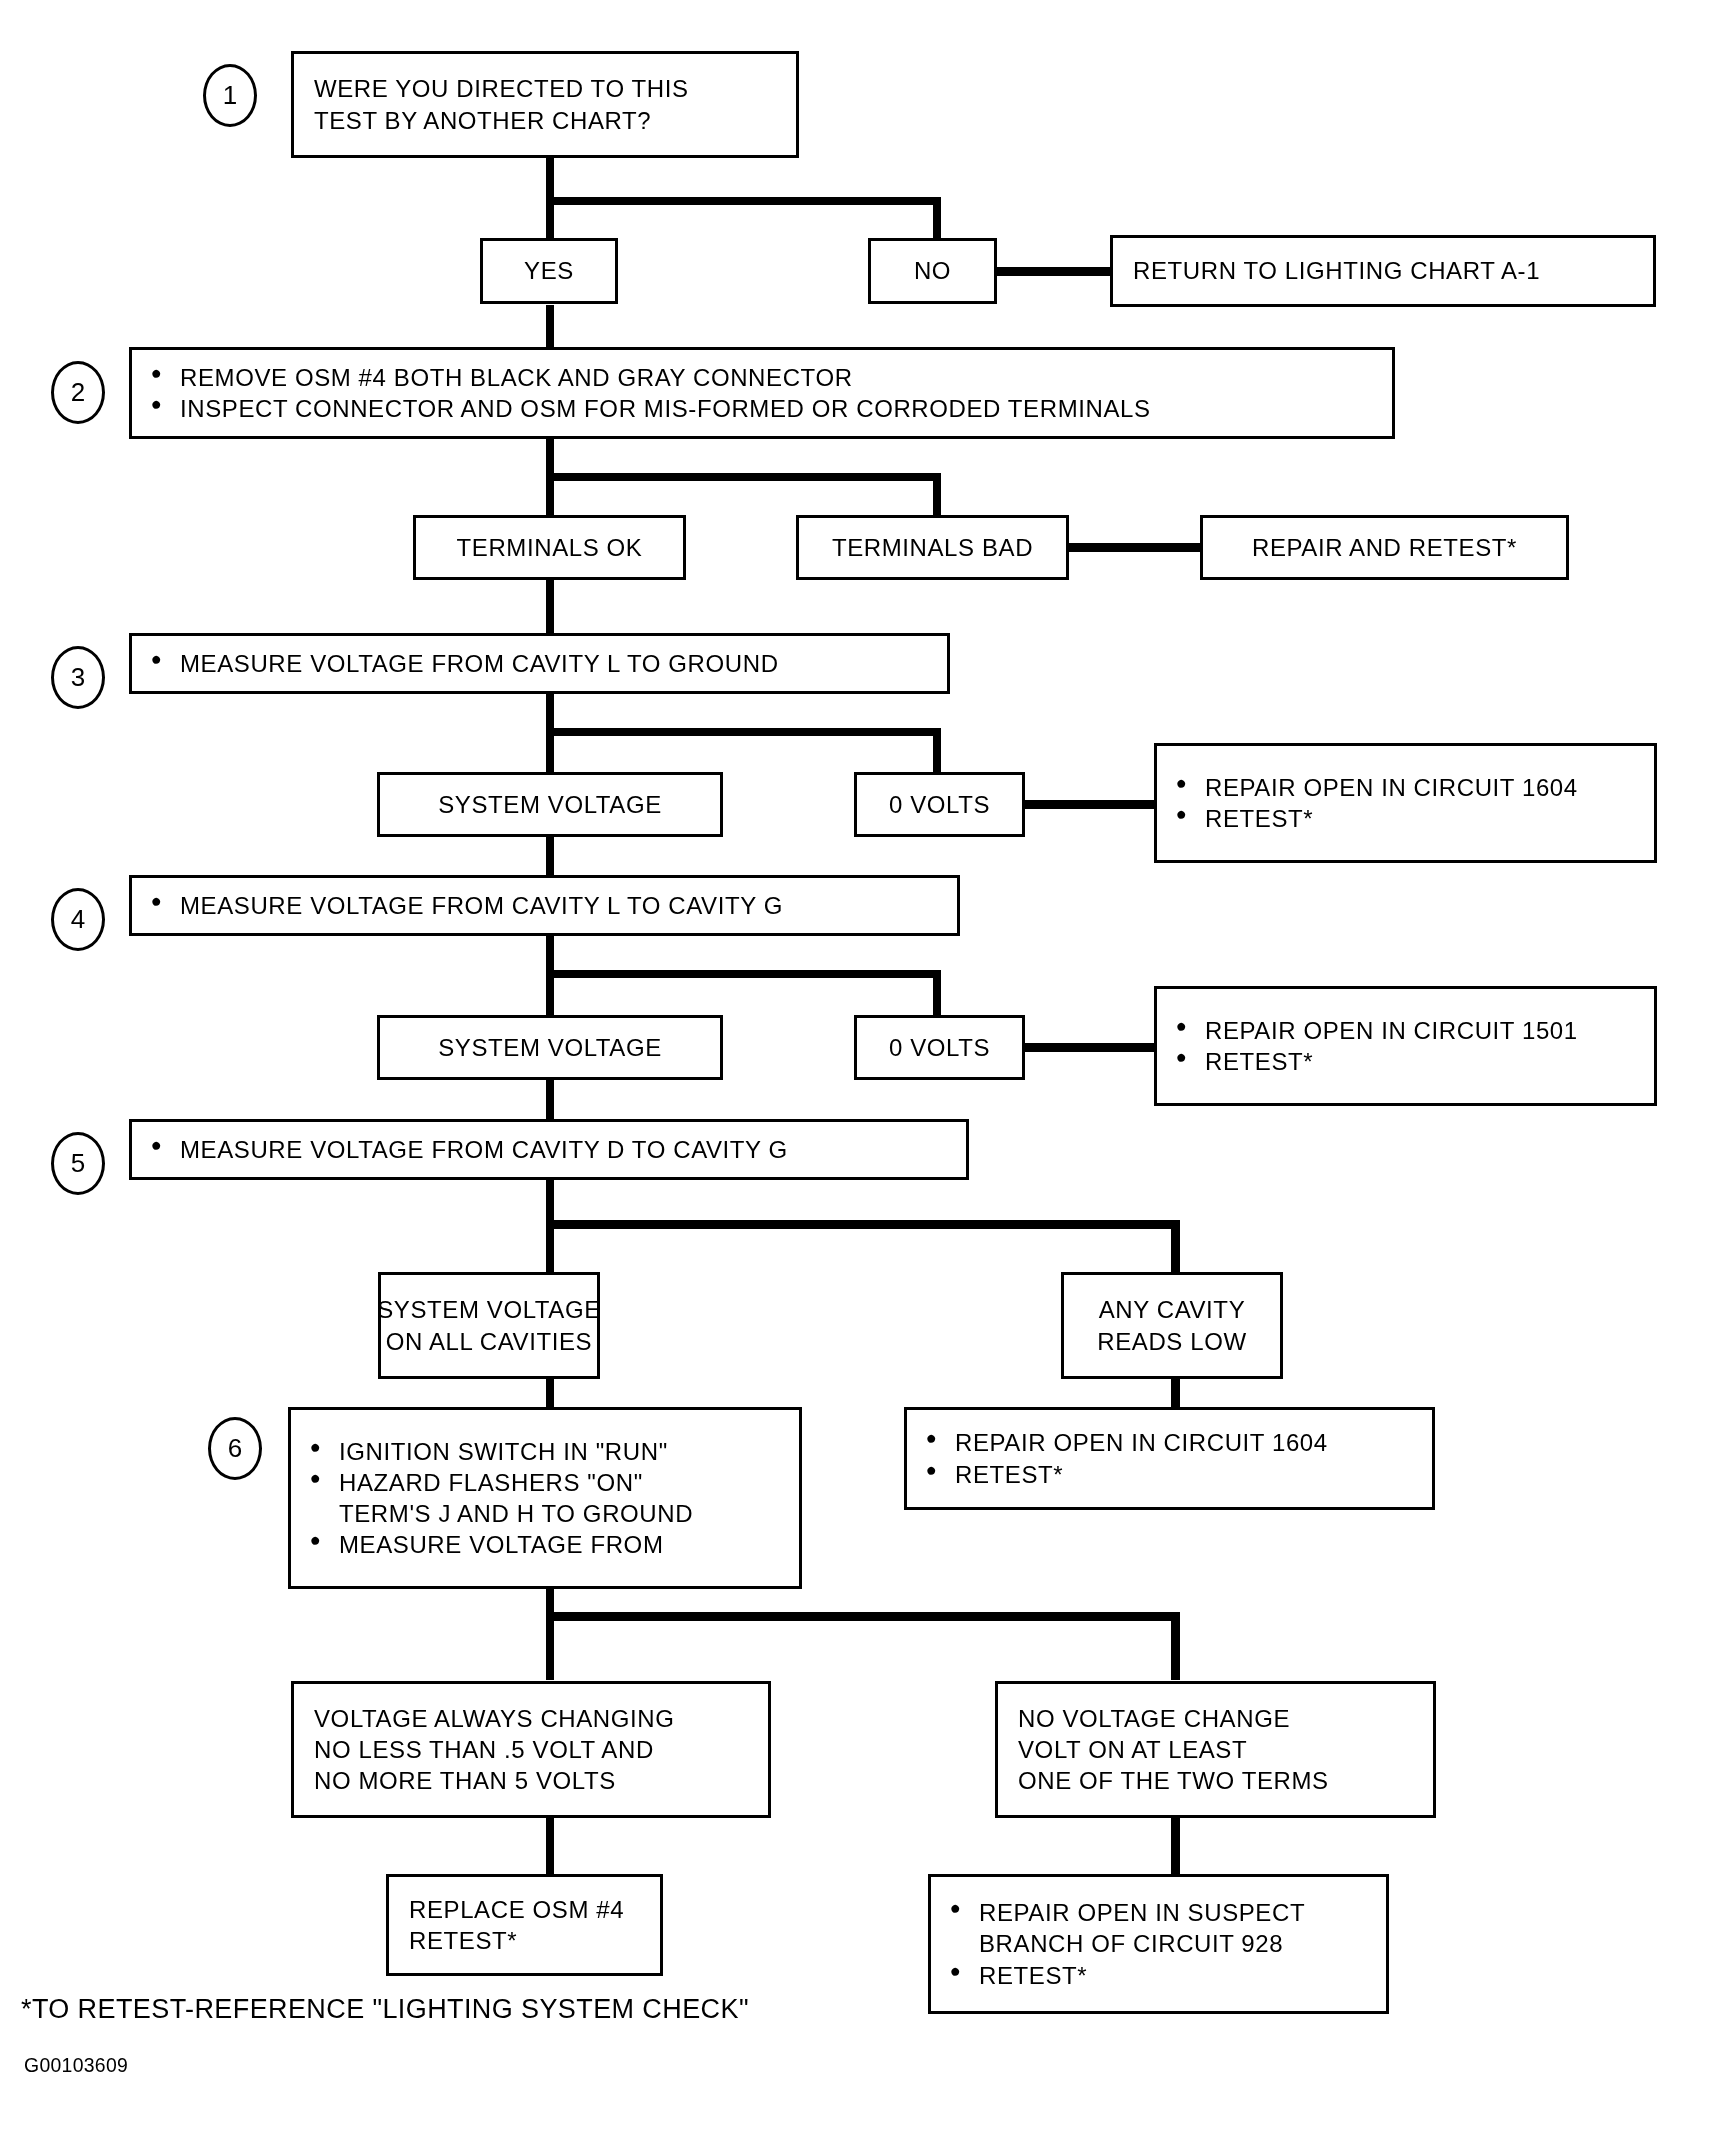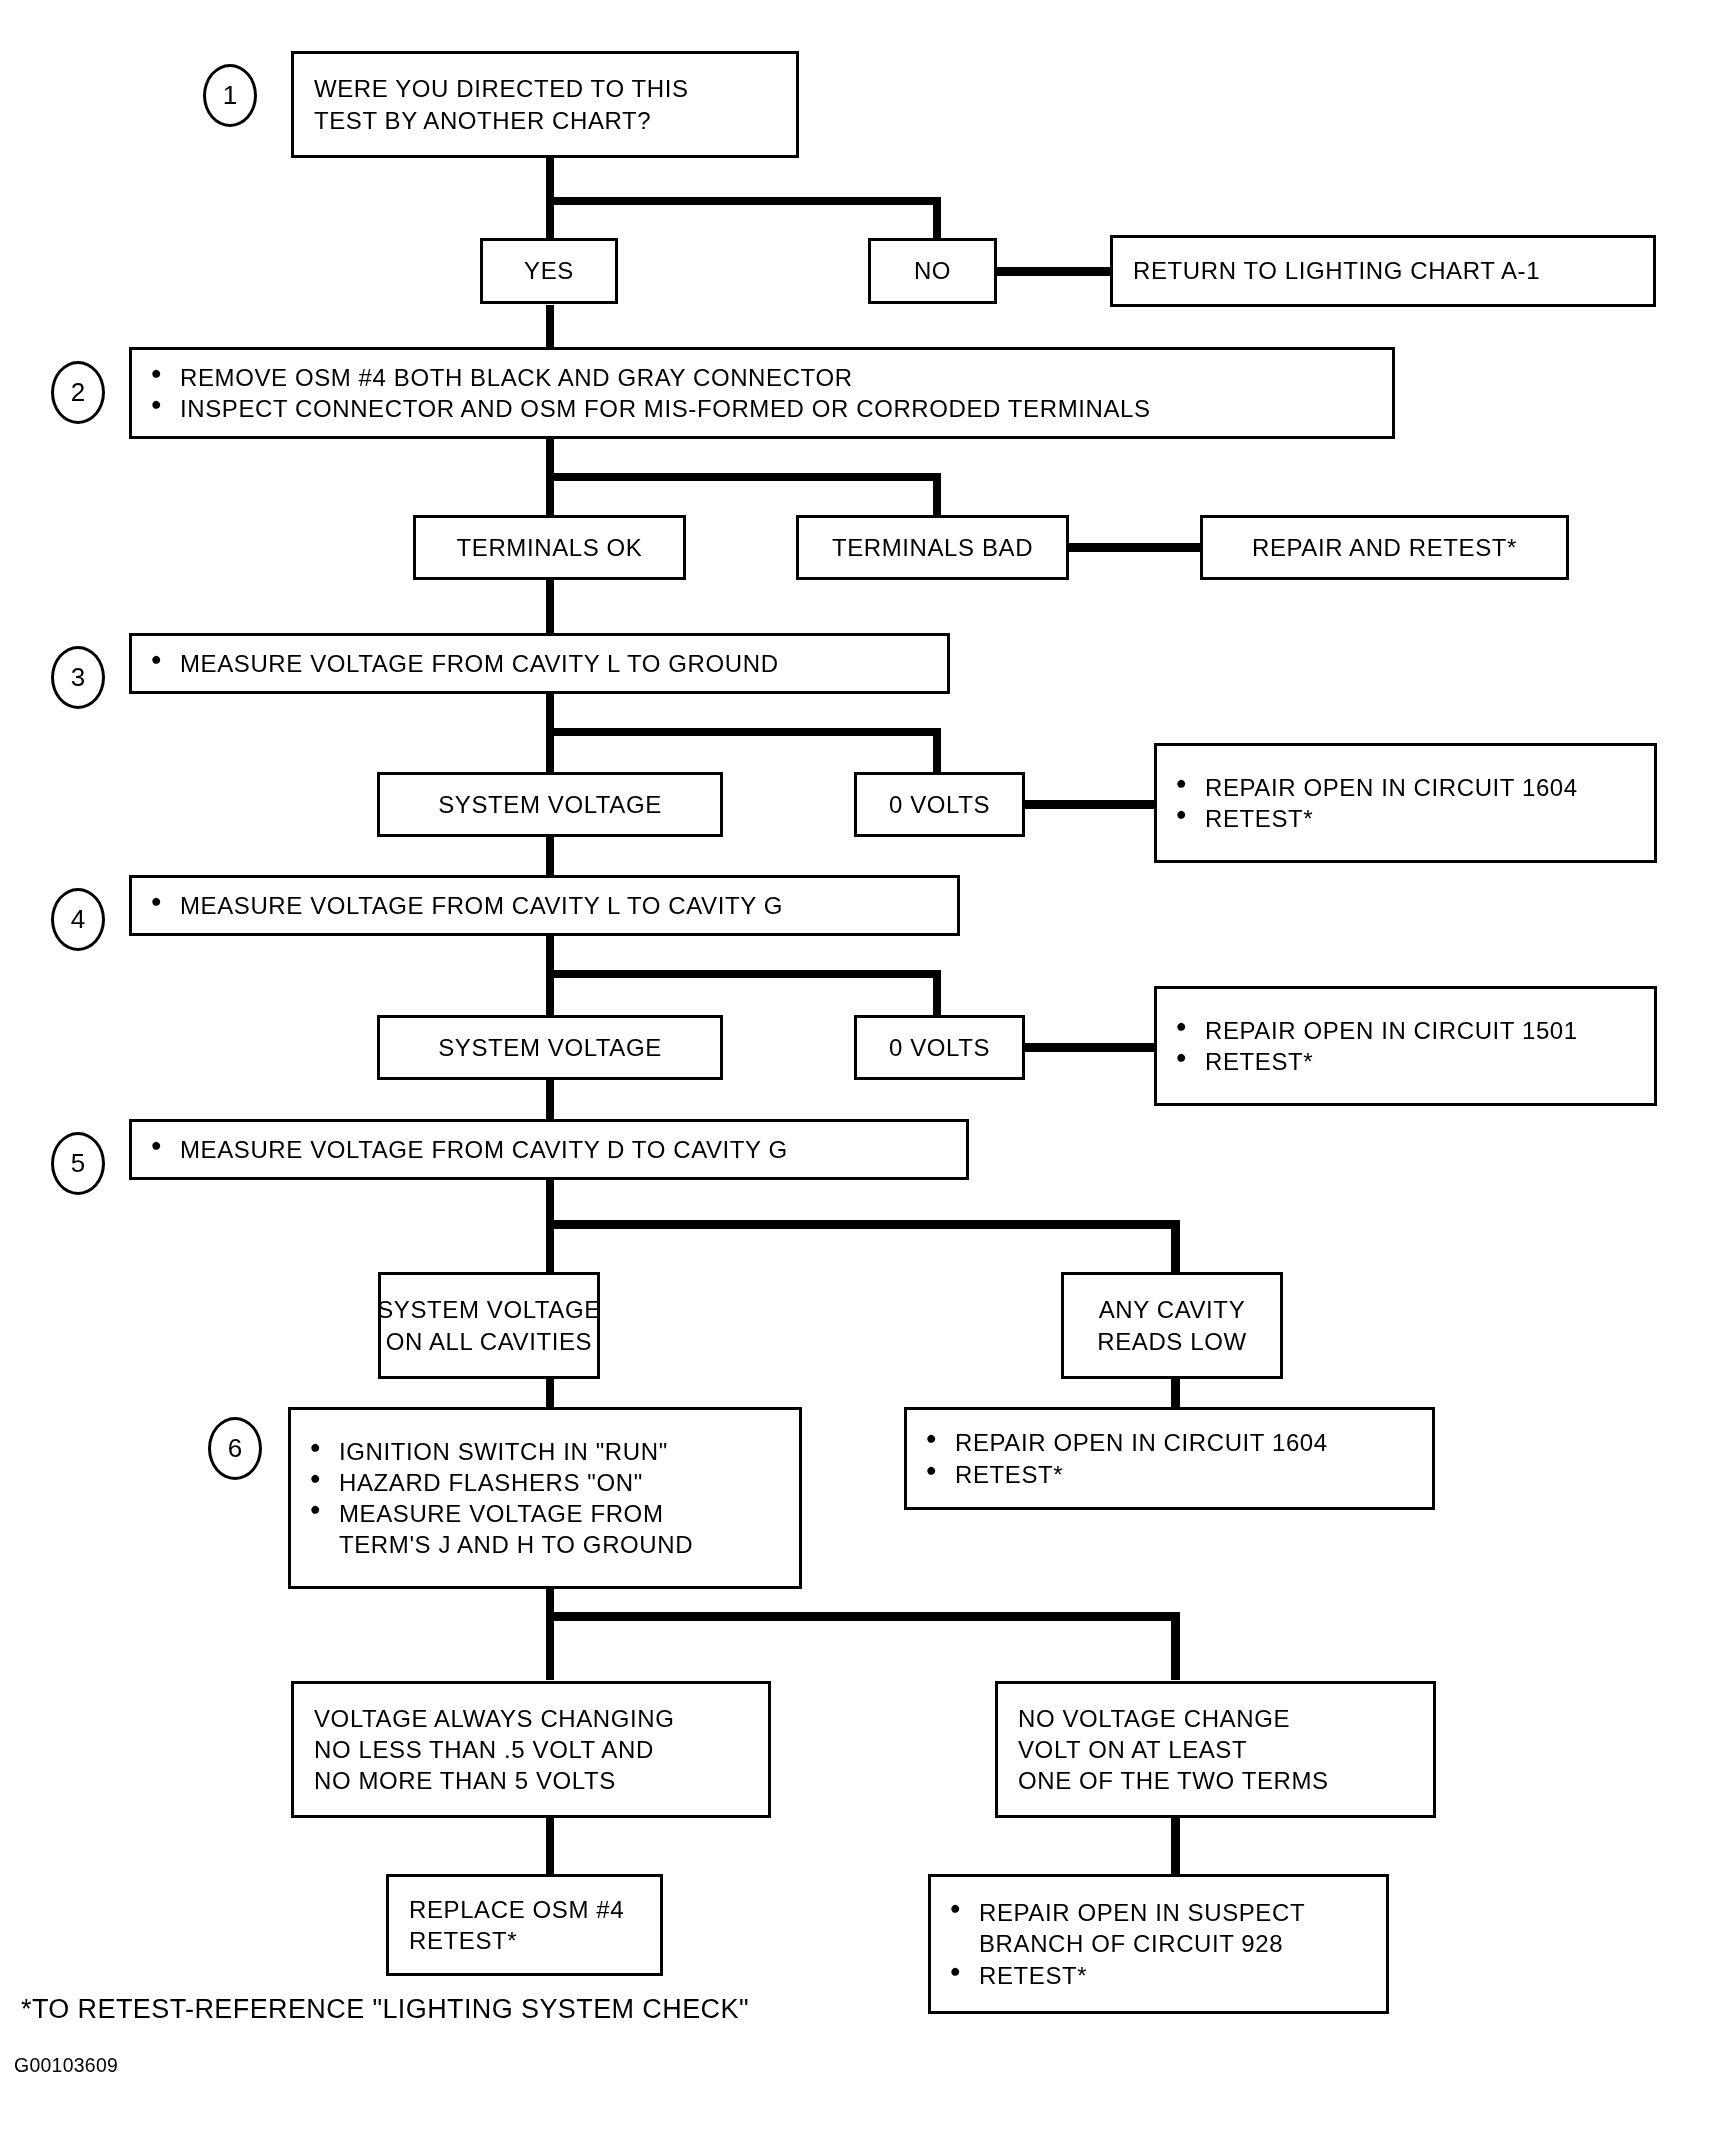--- a/index.html
+++ b/index.html
@@ -229,22 +229,22 @@
   <div class="ln" style="left:546px; top:1379px; width:8.3px; height:28px;"></div>
   <div class="ln" style="left:1171px; top:1379px; width:9.2px; height:28px;"></div>
 
   <div class="step-circle" style="left:208px; top:1417px;">
     <span>6</span>
   </div>
 
   <div class="box pad bullets" style="left:288px; top:1407px; width:514px; height:182px;">
     <div class="line bul">IGNITION SWITCH IN "RUN"</div>
     <div class="line bul">HAZARD FLASHERS "ON"</div>
+    <div class="line" style="padding-left:48px;">TERM'S J AND H TO GROUND</div>
     <div class="line bul">MEASURE VOLTAGE FROM</div>
-    <div class="line" style="padding-left:48px;">TERM'S J AND H TO GROUND</div>
   </div>
 
   <div class="box pad bullets" style="left:904px; top:1407px; width:531px; height:103px;">
     <div class="line bul">REPAIR OPEN IN CIRCUIT 1604</div>
     <div class="line bul">RETEST*</div>
   </div>
 
   <div class="ln" style="left:546px; top:1588px; width:8.3px; height:92px;"></div>
   <div class="ln" style="left:546px; top:1612px; width:633px; height:9.2px;"></div>
   <div class="ln" style="left:1171px; top:1612px; width:9.2px; height:68px;"></div>
@@ -269,16 +269,16 @@
     <div class="line">RETEST*</div>
   </div>
 
   <div class="box pad bullets" style="left:928px; top:1874px; width:461px; height:140px;">
     <div class="line bul">REPAIR OPEN IN SUSPECT</div>
     <div class="line" style="padding-left:48px;">BRANCH OF CIRCUIT 928</div>
     <div class="line bul">RETEST*</div>
   </div>
 
   <div class="footer-note" style="left:21px; top:1994px;">*TO RETEST-REFERENCE "LIGHTING SYSTEM CHECK"</div>
-  <div class="footer-code" style="left:14px; top:2054px;">G00103609</div>
+  <div class="footer-code" style="left:24px; top:2054px;">G00103609</div>
 
 </div>
 
 
 </body></html>

